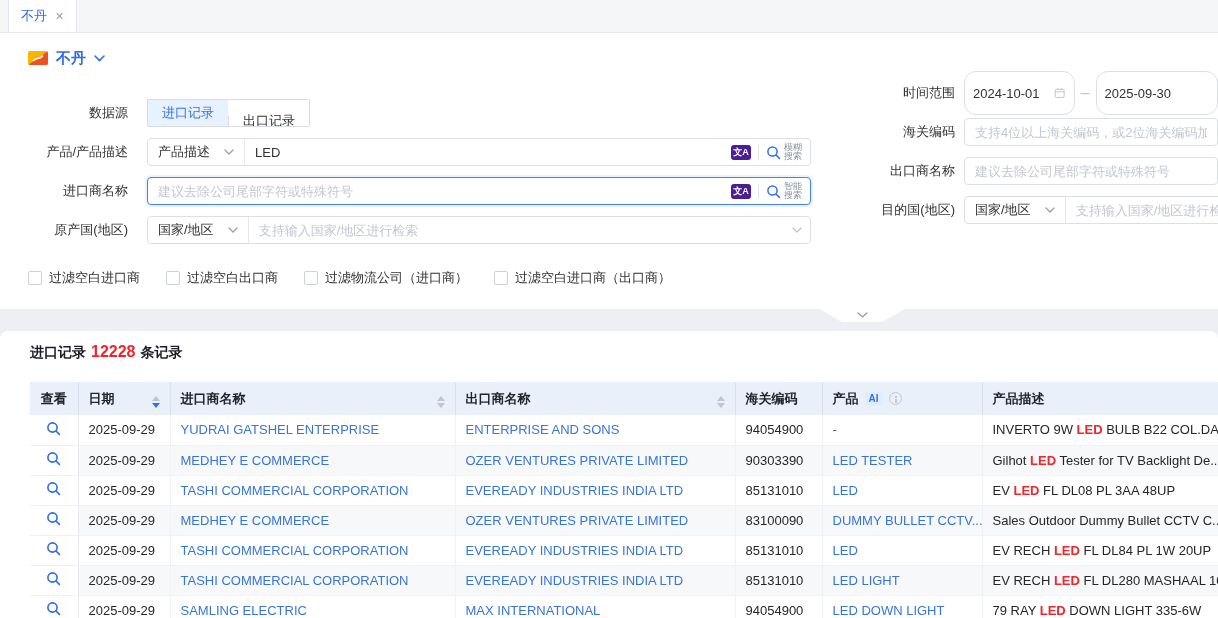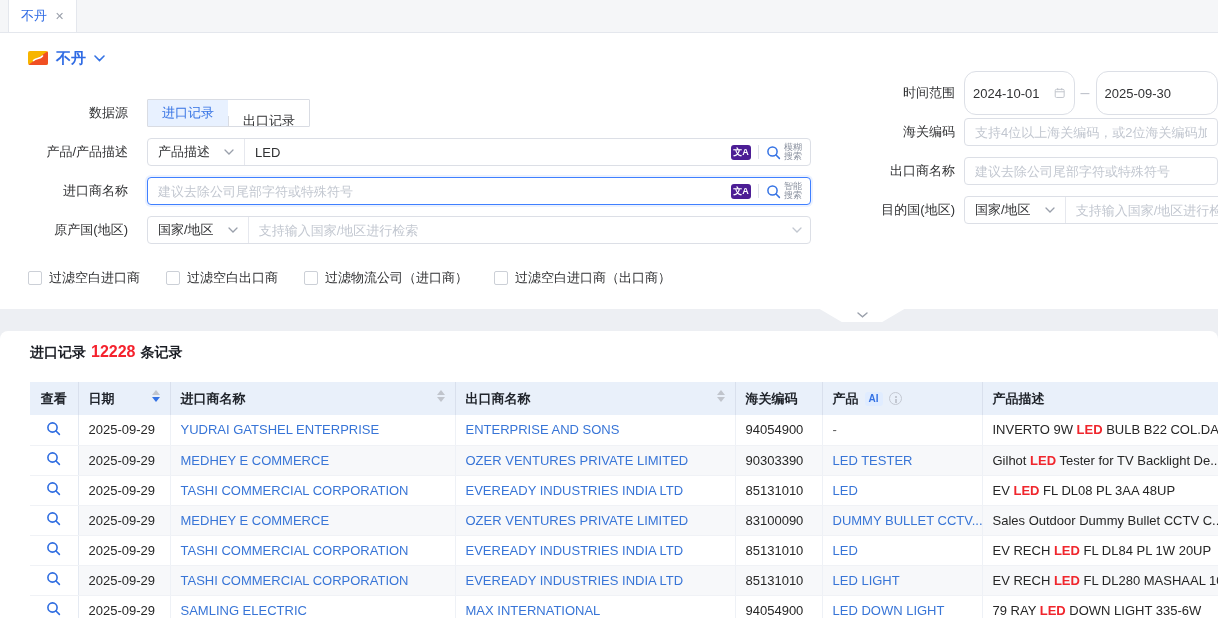--- a/index.html
+++ b/index.html
@@ -66,21 +66,21 @@
     clip-path:polygon(0 0,100% 0,73% 100%,27% 100%); display:flex; align-items:center; justify-content:center; cursor:pointer; }
   .results-panel { position:absolute; top:22px; left:0; width:1218px; height:298px; background:#fff;
     border-radius:8px 8px 0 0; padding:12px 0 0 30px; overflow:hidden; }
   .summary { font-size:14px; font-weight:700; color:#1a1d24; }
   .summary .count { color:#f5222d; font-size:16px; margin:0 5px; }
 
   table { border-collapse:collapse; table-layout:fixed; width:1188px; margin-top:20px; }
   thead th { background:#e9f0fa; height:33px; font-size:13px; font-weight:700; color:#20242b; padding:0 10px;
     border-right:1px solid #d9e0ed; text-align:left; white-space:nowrap; overflow:hidden; }
   thead th:last-child { border-right:none; }
-  thead th .th-inner { display:flex; align-items:flex-start; justify-content:space-between; }
+  thead th .th-inner { display:flex; align-items:flex-end; justify-content:space-between; }
   thead th .th-left { display:flex; align-items:center; gap:6px; }
   tbody td { height:30px; font-size:13px; color:#262626; padding:0 10px; border-bottom:1px solid #f0f2f6;
     border-right:1px solid #eef1f6; white-space:nowrap; overflow:hidden; background:#fff; }
   tbody td:last-child { border-right:none; }
   tr.even td { background:#f7f8fa; }
   td.view-cell, tr.even td.view-cell { background:#fff; text-align:center; border-right:1px solid #e5eaf2; }
   th.center { text-align:center; }
   .lnk { color:#3875d7; cursor:pointer; }
   .red-hl { color:#f0262d; font-weight:700; }
   .plain-dash { color:#595959; }

